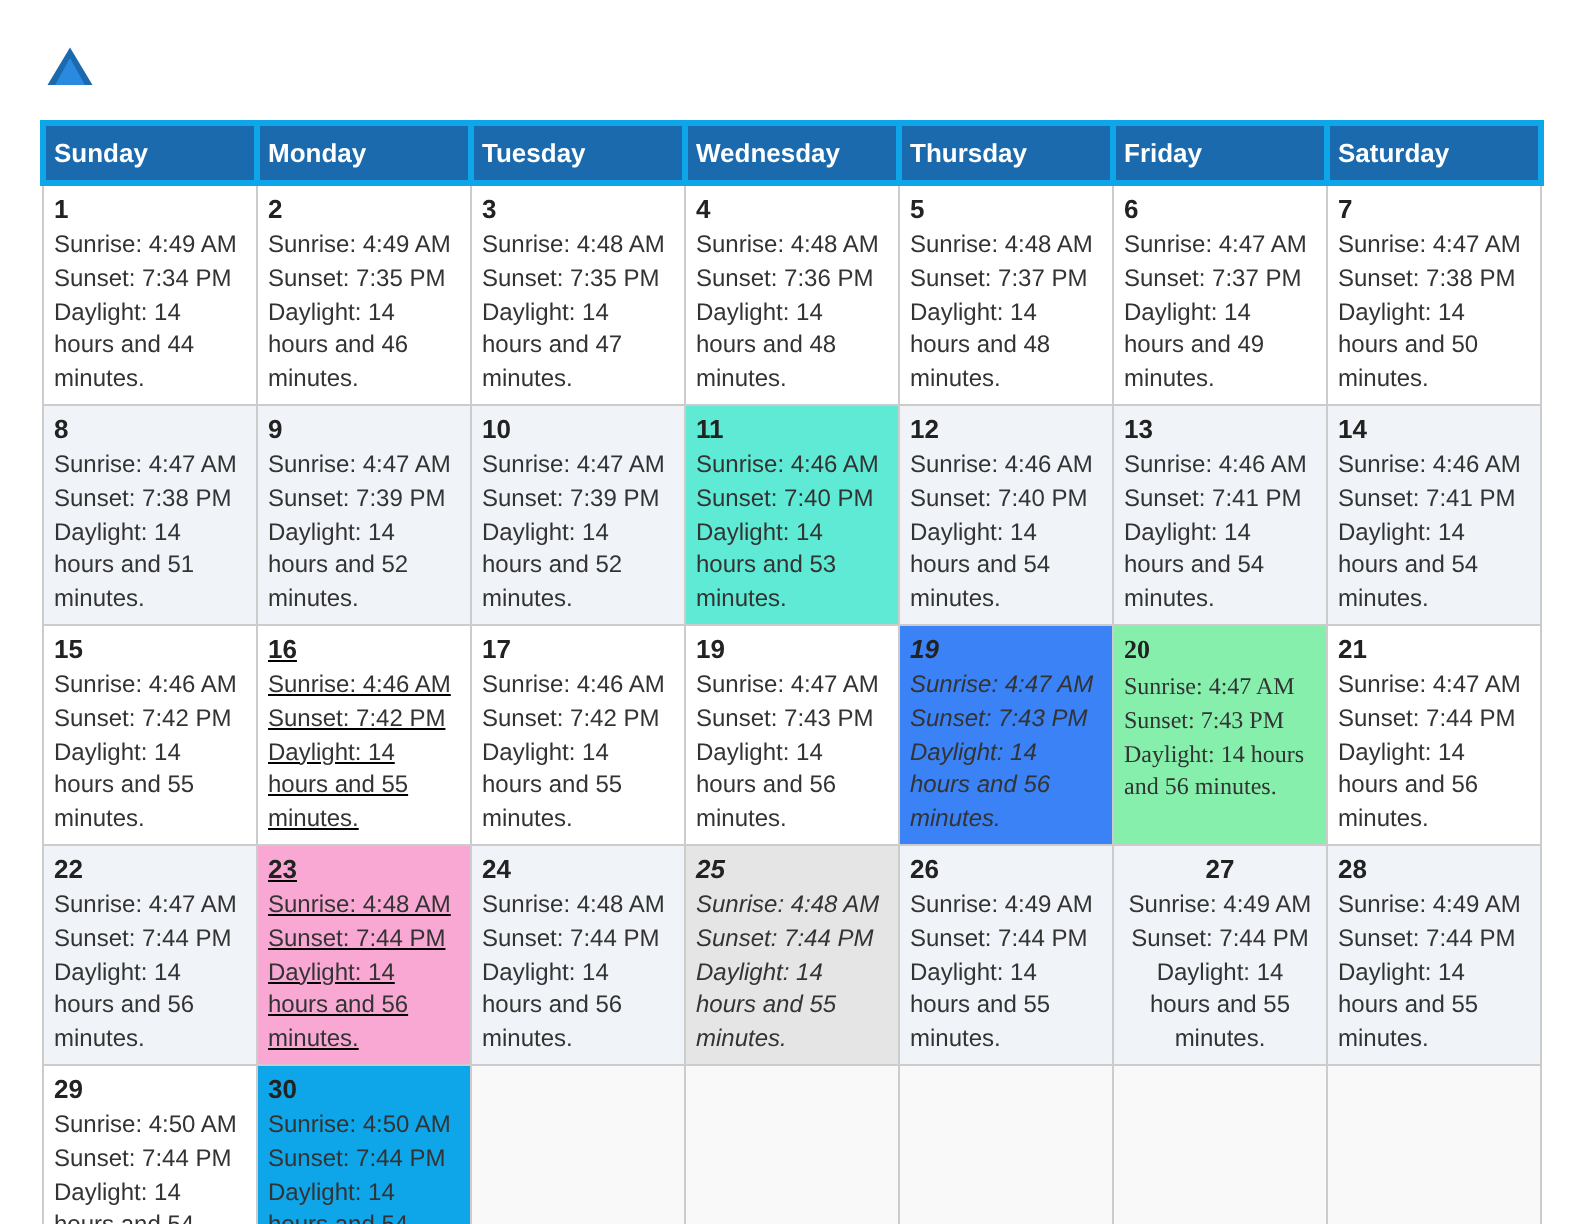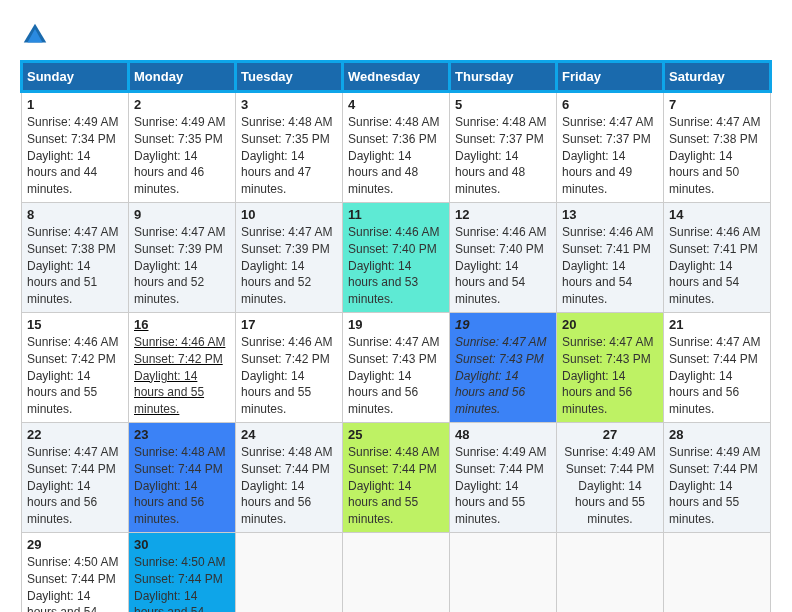--- a/index.html
+++ b/index.html
@@ -198,48 +198,48 @@
         <span class="day-info">Sunrise: 4:46 AM<br>Sunset: 7:42 PM<br>Daylight: 14 hours and 55 minutes.</span>
       </td>
         <td style="background: rgb(255, 255, 255);">
         <span class="day-num">19</span>
         <span class="day-info">Sunrise: 4:47 AM<br>Sunset: 7:43 PM<br>Daylight: 14 hours and 56 minutes.</span>
       </td>
         <td style="background: #3b82f6; font-style: italic;">
         <span class="day-num">19</span>
         <span class="day-info">Sunrise: 4:47 AM<br>Sunset: 7:43 PM<br>Daylight: 14 hours and 56 minutes.</span>
       </td>
-        <td style="background: #bef264;">
+        <td style="background: #86efac; font-family: Liberation Serif, serif;">
         <span class="day-num">20</span>
         <span class="day-info">Sunrise: 4:47 AM<br>Sunset: 7:43 PM<br>Daylight: 14 hours and 56 minutes.</span>
       </td>
         <td style="background: rgb(255, 255, 255);">
         <span class="day-num">21</span>
         <span class="day-info">Sunrise: 4:47 AM<br>Sunset: 7:44 PM<br>Daylight: 14 hours and 56 minutes.</span>
       </td>
       </tr>
       <tr>
         <td style="background: rgb(240, 244, 248);">
         <span class="day-num">22</span>
         <span class="day-info">Sunrise: 4:47 AM<br>Sunset: 7:44 PM<br>Daylight: 14 hours and 56 minutes.</span>
       </td>
-        <td style="background: #3b82f6;">
+        <td style="background: #f9a8d4; text-decoration: underline;">
         <span class="day-num">23</span>
         <span class="day-info">Sunrise: 4:48 AM<br>Sunset: 7:44 PM<br>Daylight: 14 hours and 56 minutes.</span>
       </td>
         <td style="background: rgb(240, 244, 248);">
         <span class="day-num">24</span>
         <span class="day-info">Sunrise: 4:48 AM<br>Sunset: 7:44 PM<br>Daylight: 14 hours and 56 minutes.</span>
       </td>
-        <td style="background: #bef264;">
+        <td style="background: #e5e5e5; font-style: italic;">
         <span class="day-num">25</span>
         <span class="day-info">Sunrise: 4:48 AM<br>Sunset: 7:44 PM<br>Daylight: 14 hours and 55 minutes.</span>
       </td>
         <td style="background: rgb(240, 244, 248);">
-        <span class="day-num">48</span>
+        <span class="day-num">26</span>
         <span class="day-info">Sunrise: 4:49 AM<br>Sunset: 7:44 PM<br>Daylight: 14 hours and 55 minutes.</span>
       </td>
         <td style="background: rgb(240, 244, 248); text-align: center;">
         <span class="day-num">27</span>
         <span class="day-info">Sunrise: 4:49 AM<br>Sunset: 7:44 PM<br>Daylight: 14 hours and 55 minutes.</span>
       </td>
         <td style="background: rgb(240, 244, 248);">
         <span class="day-num">28</span>
         <span class="day-info">Sunrise: 4:49 AM<br>Sunset: 7:44 PM<br>Daylight: 14 hours and 55 minutes.</span>
       </td>

